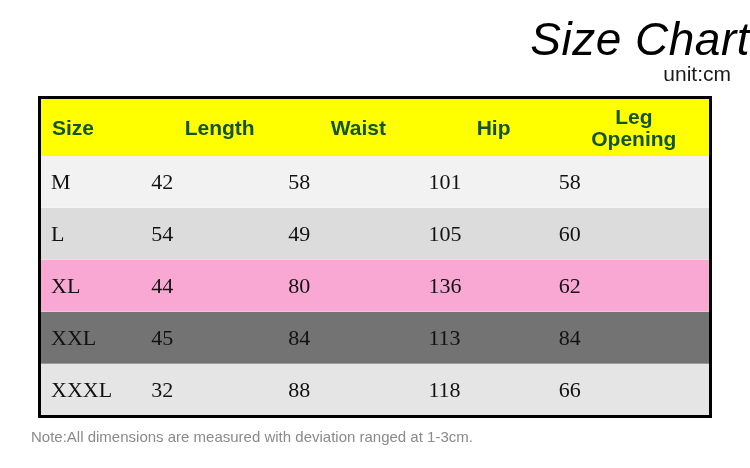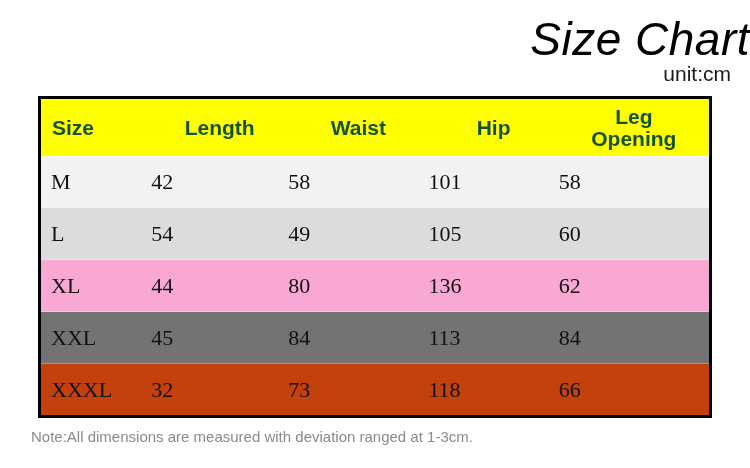--- a/index.html
+++ b/index.html
@@ -109,21 +109,21 @@
   }
   tbody td.td-size {
     text-align: left;
     padding-left: 10px;
   }
 
   tbody tr.r0 { background: #f2f2f2; }
   tbody tr.r1 { background: #dcdcdc; }
   tbody tr.r2 { background: #f9a8d4; margin-left: 44px; }
   tbody tr.r3 { background: #737373; }
-  tbody tr.r4 { background: #c2410c; margin-top: 44px; }
+  tbody tr.r4 { background: #e5e5e5; margin-top: 44px; }
 
   
   tbody tr.r1 td,
   tbody tr.r2 td,
   tbody tr.r3 td,
   tbody tr.r4 td {
     border-top: 1px solid rgba(255,255,255,0.28);
   }
 
   
@@ -193,21 +193,21 @@
         <tr class="r3">
           <td class="td-size">XXL</td>
           <td>45</td>
           <td>84</td>
           <td>113</td>
           <td>84</td>
         </tr>
         <tr class="r4">
           <td class="td-size">XXXL</td>
           <td>32</td>
-          <td>73</td>
+          <td>88</td>
           <td>118</td>
           <td>66</td>
         </tr>
       </tbody>
     </table>
   </div>
 
   <div class="note">Note:All dimensions are measured with deviation ranged at 1-3cm.</div>
 
 </div>

